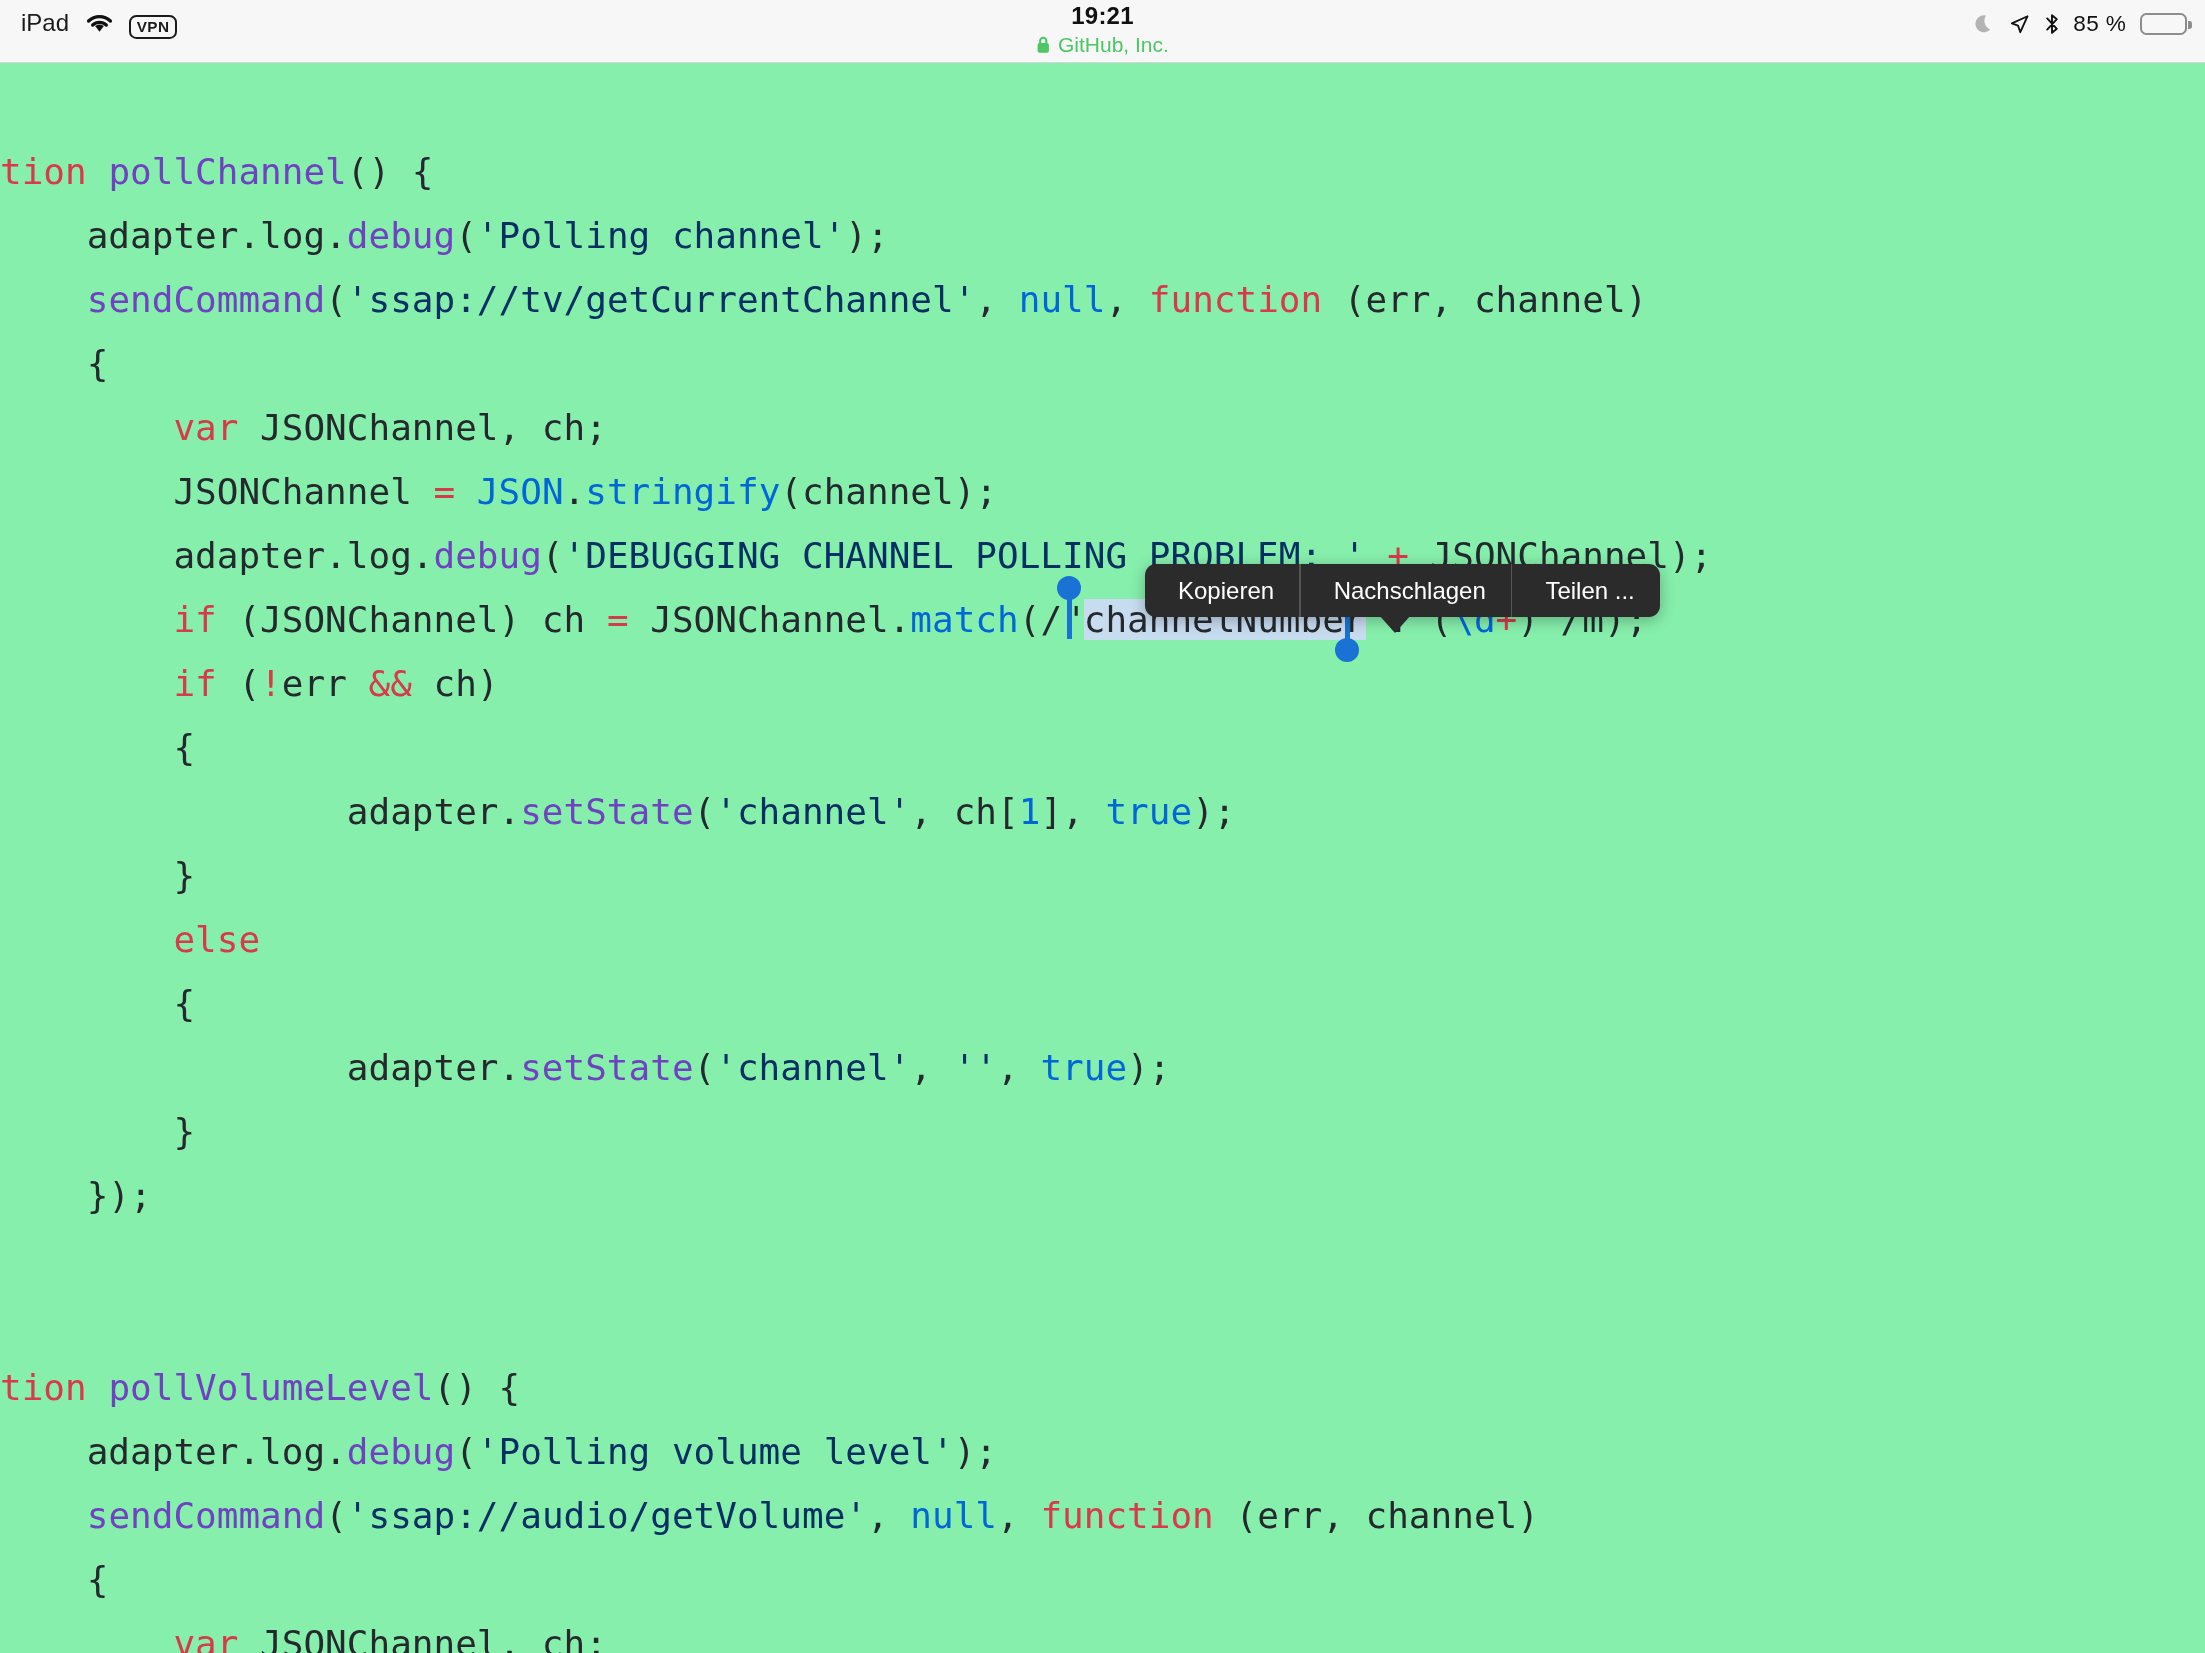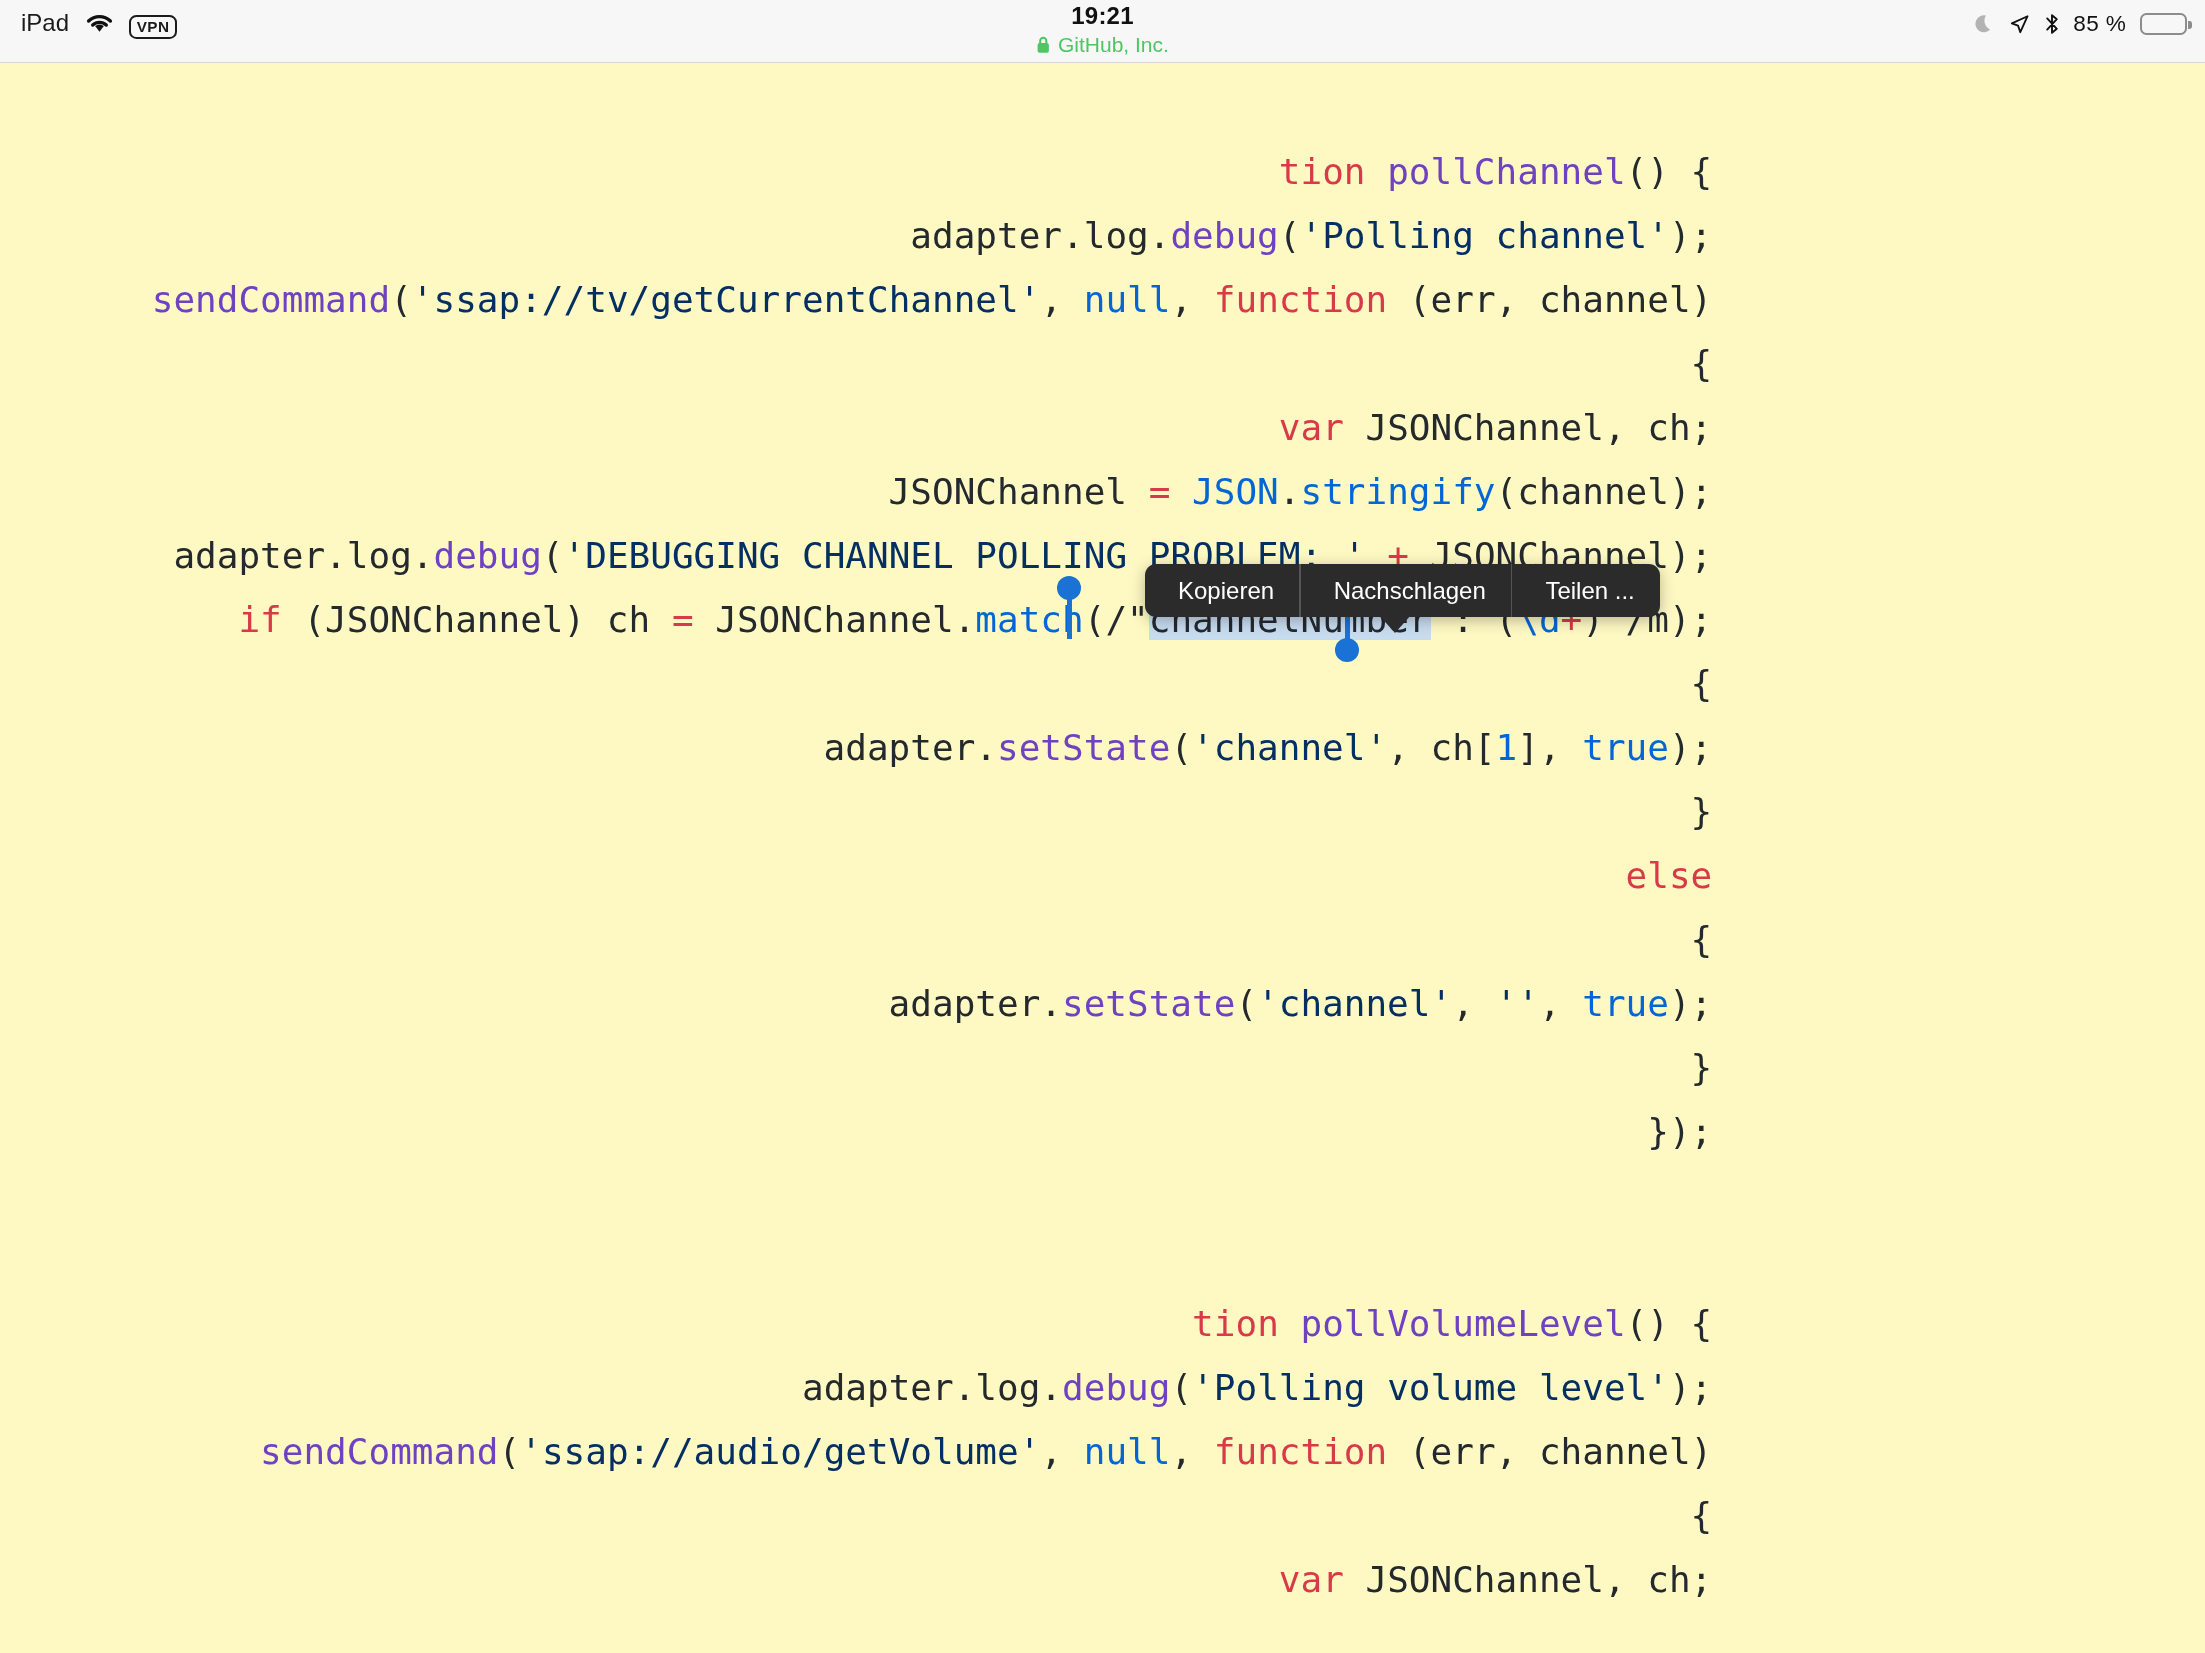--- a/index.html
+++ b/index.html
@@ -109,23 +109,22 @@
     background: #0b0b0b;
     border-radius: 2.4px;
   }
 
   
   #page {
     position: absolute;
     top: 63px; left: 0;
     width: 2205px;
     height: 1590px;
-    background: #fef9c3;
+    background: #86efac;
     overflow: hidden;
-    text-align: right;
   }
   #code {
     position: absolute;
     top: 77px;
     left: 0;
     white-space: pre;
     font-family: "DejaVu Sans Mono", "Liberation Mono", monospace;
     font-size: 36px;
     line-height: 64px;
     color: #24292e;
@@ -260,20 +259,21 @@
 <div id="page">
 
   <pre id="code"><span class="ln"><span class="kw">tion </span><span class="fn">pollChannel</span><span class="pln">() {</span>
 </span><span class="ln"><span class="pln">    adapter.log.</span><span class="fn">debug</span><span class="pln">(</span><span class="str">'Polling channel'</span><span class="pln">);</span>
 </span><span class="ln"><span class="pln">    </span><span class="fn">sendCommand</span><span class="pln">(</span><span class="str">'ssap://tv/getCurrentChannel'</span><span class="pln">, </span><span class="blu">null</span><span class="pln">, </span><span class="kw">function</span><span class="pln"> (err, channel)</span>
 </span><span class="ln"><span class="pln">    {</span>
 </span><span class="ln"><span class="pln">        </span><span class="kw">var</span><span class="pln"> JSONChannel, ch;</span>
 </span><span class="ln"><span class="pln">        JSONChannel </span><span class="kw">=</span><span class="pln"> </span><span class="blu">JSON</span><span class="pln">.</span><span class="blu">stringify</span><span class="pln">(channel);</span>
 </span><span class="ln"><span class="pln">        adapter.log.</span><span class="fn">debug</span><span class="pln">(</span><span class="str">'DEBUGGING CHANNEL POLLING PROBLEM: '</span><span class="pln"> </span><span class="kw">+</span><span class="pln"> JSONChannel);</span>
 </span><span class="ln"><span class="pln">        </span><span class="kw">if</span><span class="pln"> (JSONChannel) ch </span><span class="kw">=</span><span class="pln"> JSONChannel.</span><span class="blu">match</span><span class="pln">(/"</span><span class="sel">channelNumber</span><span class="pln">":"(</span><span class="blu">\d</span><span class="kw">+</span><span class="pln">)"/m);</span>
+</span><span class="ln"><span class="pln">        </span><span class="kw">if</span><span class="pln"> (</span><span class="kw">!</span><span class="pln">err </span><span class="kw">&amp;&amp;</span><span class="pln"> ch)</span>
 </span><span class="ln"><span class="pln">        {</span>
 </span><span class="ln"><span class="pln">                adapter.</span><span class="fn">setState</span><span class="pln">(</span><span class="str">'channel'</span><span class="pln">, ch[</span><span class="blu">1</span><span class="pln">], </span><span class="blu">true</span><span class="pln">);</span>
 </span><span class="ln"><span class="pln">        }</span>
 </span><span class="ln"><span class="pln">        </span><span class="kw">else</span>
 </span><span class="ln"><span class="pln">        {</span>
 </span><span class="ln"><span class="pln">                adapter.</span><span class="fn">setState</span><span class="pln">(</span><span class="str">'channel'</span><span class="pln">, </span><span class="str">''</span><span class="pln">, </span><span class="blu">true</span><span class="pln">);</span>
 </span><span class="ln"><span class="pln">        }</span>
 </span><span class="ln"><span class="pln">    });</span>
 </span><span class="ln"><span class="pln"></span>
 </span><span class="ln"><span class="pln"></span>

